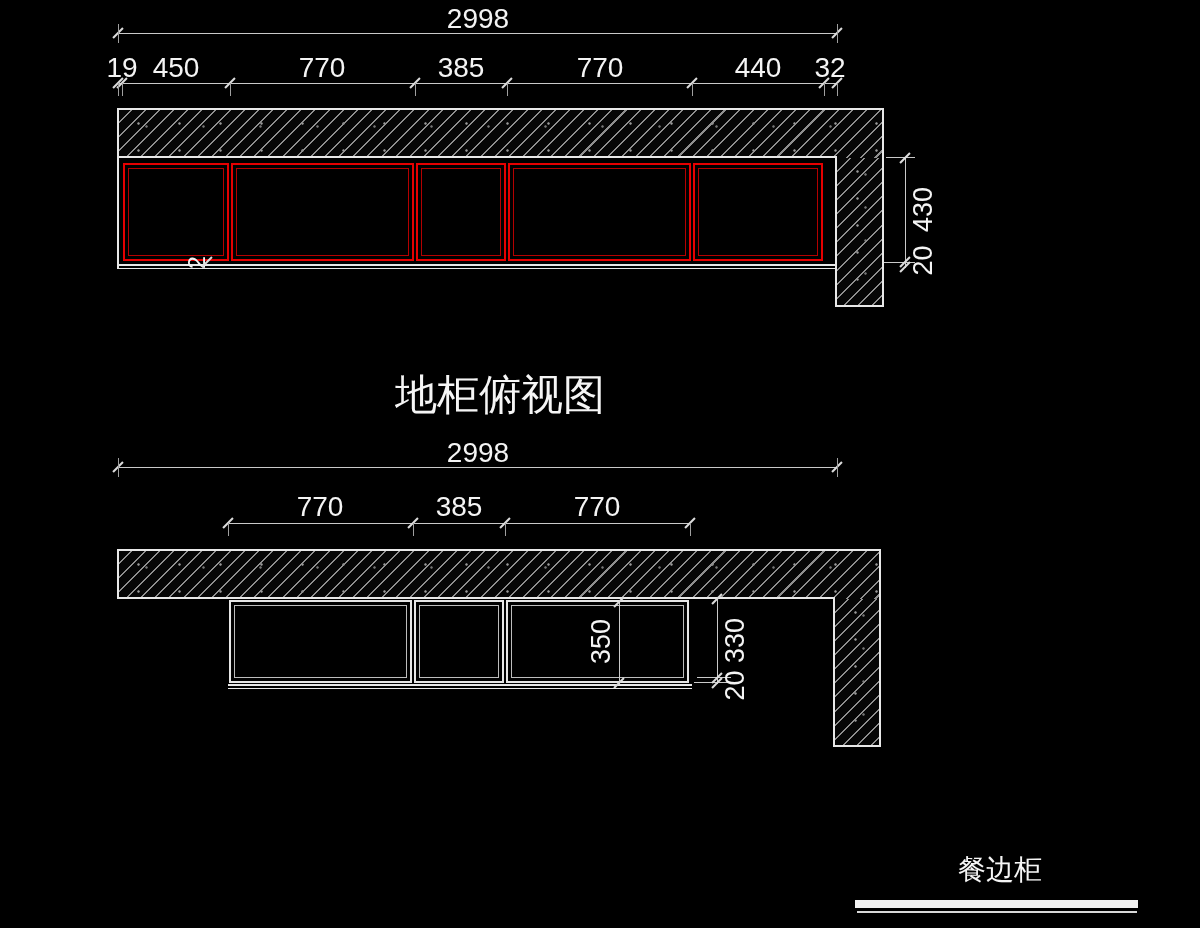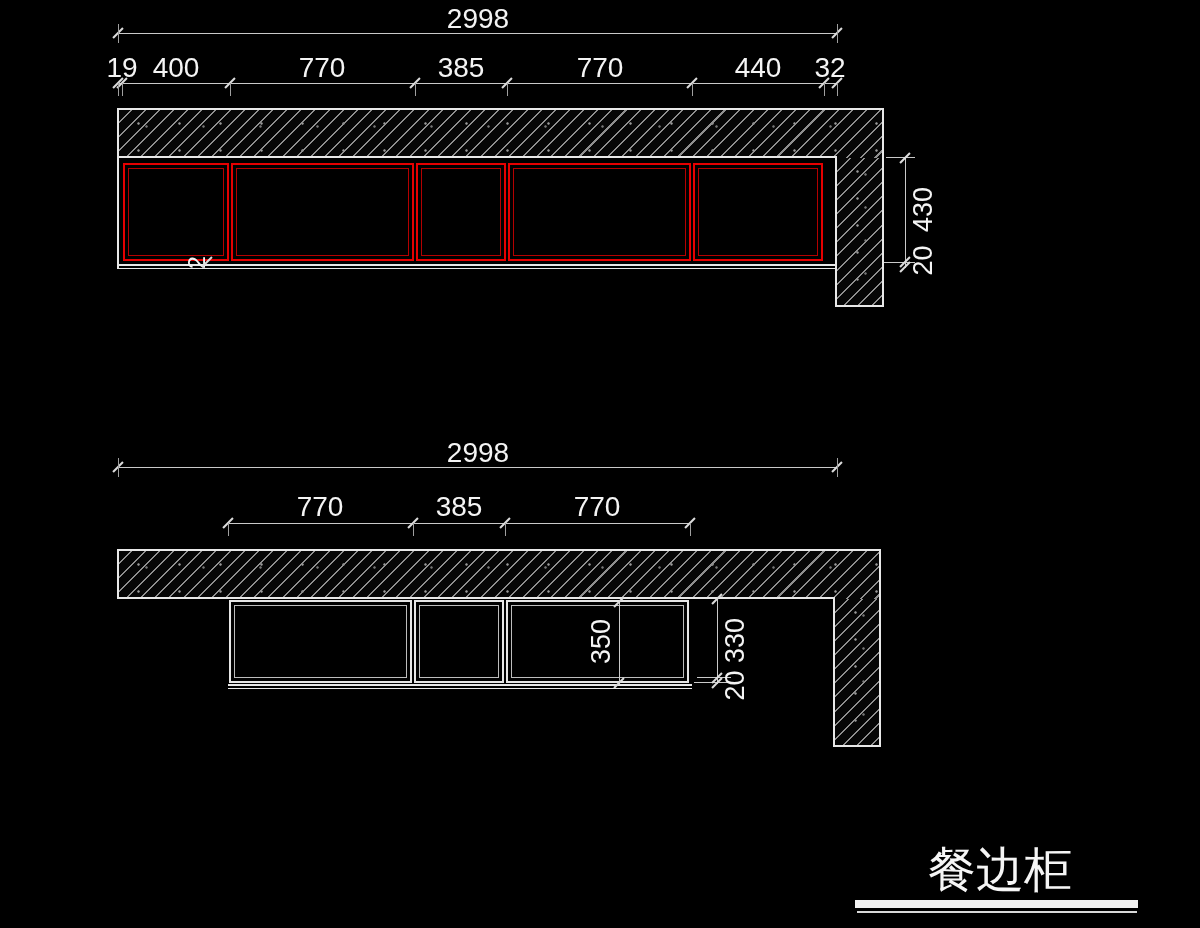--- a/index.html
+++ b/index.html
@@ -19,21 +19,21 @@
   .dimv{position:absolute;width:1px;background:#c9c9c9;}
   .tick{position:absolute;width:14px;height:2px;background:#dcdcdc;transform:rotate(-45deg);}
   .stub{position:absolute;width:1px;background:#9f9f9f;}
   .dim-label{position:absolute;text-align:center;font-size:28px;line-height:28px;color:#f4f4f4;white-space:nowrap;}
   .dim-label-v{position:absolute;text-align:center;font-size:27px;line-height:27px;color:#f4f4f4;transform:rotate(-90deg);white-space:nowrap;}
   .redbox{position:absolute;border:2px solid #e60000;}
   .redbox::after{content:"";position:absolute;inset:3px;border:1px solid #b40000;}
   .whitebox{position:absolute;border:2px solid #e6e6e6;}
   .whitebox::after{content:"";position:absolute;inset:3px;border:1px solid #bdbdbd;}
   .title{position:absolute;text-align:center;font-size:42px;line-height:46px;color:#f5f5f5;white-space:nowrap;}
-  .legend-label{position:absolute;text-align:center;font-size:48px;line-height:40px;color:#f5f5f5;white-space:nowrap;}
+  .legend-label{position:absolute;text-align:center;font-size:28px;line-height:40px;color:#f5f5f5;white-space:nowrap;}
 </style>
 </head>
 <body>
 
 <div class="canvas">
 
   <div class="dimh" style="left:118px;top:33px;width:719px;"></div>
   <div class="tick" style="left:111px;top:32px;"></div>
   <div class="tick" style="left:830px;top:32px;"></div>
   <div class="stub" style="left:118px;top:24px;height:19px;"></div>
@@ -51,21 +51,21 @@
   <div class="tick" style="left:830px;top:82px;"></div>
   <div class="stub" style="left:118px;top:83px;height:13px;"></div>
   <div class="stub" style="left:122px;top:83px;height:13px;"></div>
   <div class="stub" style="left:230px;top:83px;height:13px;"></div>
   <div class="stub" style="left:415px;top:83px;height:13px;"></div>
   <div class="stub" style="left:507px;top:83px;height:13px;"></div>
   <div class="stub" style="left:692px;top:83px;height:13px;"></div>
   <div class="stub" style="left:824px;top:83px;height:13px;"></div>
   <div class="stub" style="left:837px;top:83px;height:13px;"></div>
   <div class="dim-label" style="left:92px;top:54px;width:60px;">19</div>
-  <div class="dim-label" style="left:116px;top:54px;width:120px;">400</div>
+  <div class="dim-label" style="left:116px;top:54px;width:120px;">450</div>
   <div class="dim-label" style="left:262px;top:54px;width:120px;">770</div>
   <div class="dim-label" style="left:401px;top:54px;width:120px;">385</div>
   <div class="dim-label" style="left:540px;top:54px;width:120px;">770</div>
   <div class="dim-label" style="left:698px;top:54px;width:120px;">440</div>
   <div class="dim-label" style="left:800px;top:54px;width:60px;">32</div>
 
   <div class="hatch" style="left:118px;top:110px;width:766px;height:48px;"></div>
   <div class="hatch" style="left:837px;top:158px;width:47px;height:147px;"></div>
   <div class="hline" style="left:118px;top:108px;width:766px;"></div>
   <div class="vline" style="left:117px;top:108px;height:50px;"></div>
@@ -89,20 +89,21 @@
 
   <div class="dimv" style="left:905px;top:158px;height:110px;"></div>
   <div class="dimh" style="left:886px;top:157px;width:29px;"></div>
   <div class="dimh" style="left:884px;top:262px;width:31px;"></div>
   <div class="tick" style="left:898px;top:157px;"></div>
   <div class="tick" style="left:898px;top:261px;"></div>
   <div class="tick" style="left:898px;top:266px;"></div>
   <div class="dim-label-v" style="left:863px;top:196px;width:120px;">430</div>
   <div class="dim-label-v" style="left:893px;top:247px;width:60px;">20</div>
 
+  <div class="title" style="left:330px;top:372px;width:340px;">地柜俯视图</div>
 
   <div class="dimh" style="left:118px;top:467px;width:719px;"></div>
   <div class="tick" style="left:111px;top:466px;"></div>
   <div class="tick" style="left:830px;top:466px;"></div>
   <div class="stub" style="left:118px;top:458px;height:19px;"></div>
   <div class="stub" style="left:837px;top:458px;height:19px;"></div>
   <div class="dim-label" style="left:408px;top:439px;width:140px;">2998</div>
 
   <div class="dimh" style="left:228px;top:523px;width:462px;"></div>
   <div class="tick" style="left:221px;top:522px;"></div>

